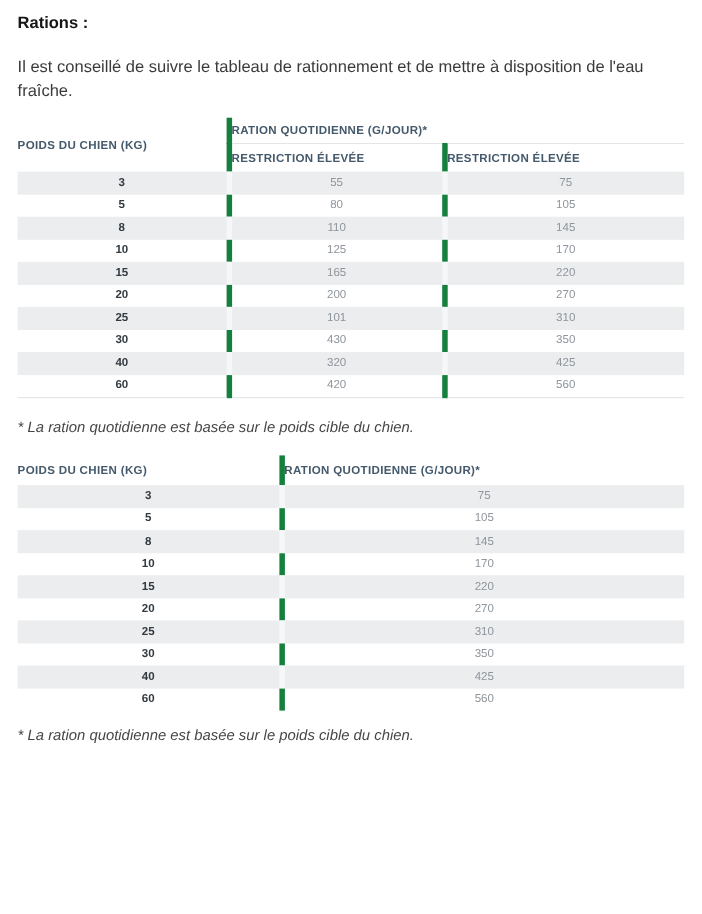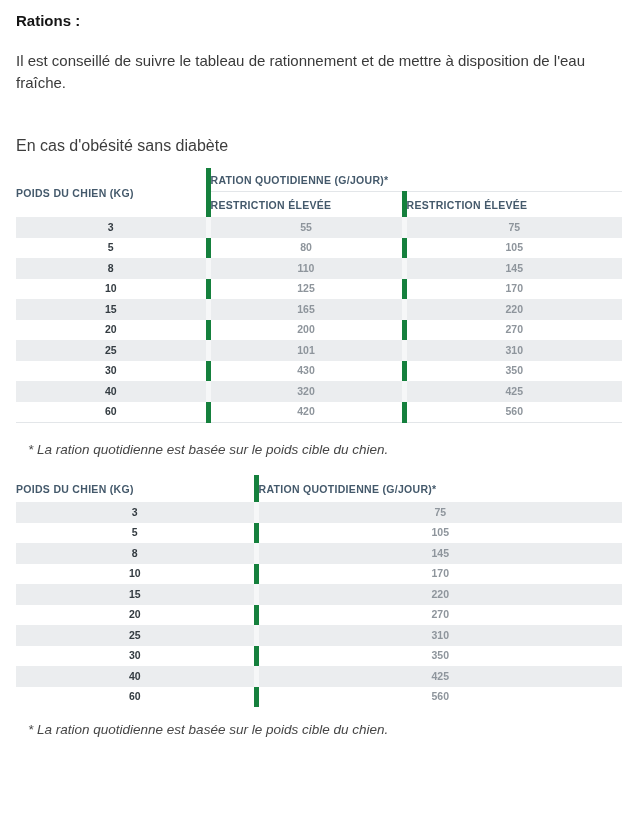--- a/index.html
+++ b/index.html
@@ -57,45 +57,44 @@
 
   .ration-table td {
     height: 20.5px;
     text-align: center;
     vertical-align: middle;
     padding: 0;
     font-size: 10.5px;
     line-height: 11px;
   }
   td.weight { font-weight: 700; color: #333b41; }
-  td.value  { font-weight: 700; color: #8e959c; }
+  td.value  { font-weight: 400; color: #8e959c; }
 
   .divR { border-right: 5px solid #15803d; }
   th.group { border-bottom: 1px solid #e3e6e9; }
   tr.striped { background: #ebedef; }
   tr.striped .divR { border-right-color: #f6f7f8; }
 
   .footnote {
-    margin: 19px 12px 0;
+    margin: 19px 0 0;
     font-size: 13.5px;
     line-height: 15px;
     font-style: italic;
     color: #464646;
   }
   .footnote.second { margin-top: 15px; }
 </style>
 </head>
 <body>
 
 <div class="page">
 
   <h1 class="title">Rations :</h1>
   <p class="intro">Il est conseillé de suivre le tableau de rationnement et de mettre à disposition de l'eau fraîche.</p>
 
-  <h2 class="section-heading">En cas d'obésité sans diabète</h2>
 
   <table class="ration-table t1">
     <colgroup>
         <col style="width:192px">
         <col style="width:196px">
         <col style="width:218px">
       </colgroup>
     <thead>
       <tr class="group-row">
         <th rowspan="2" class="divR">POIDS DU CHIEN (KG)</th>

